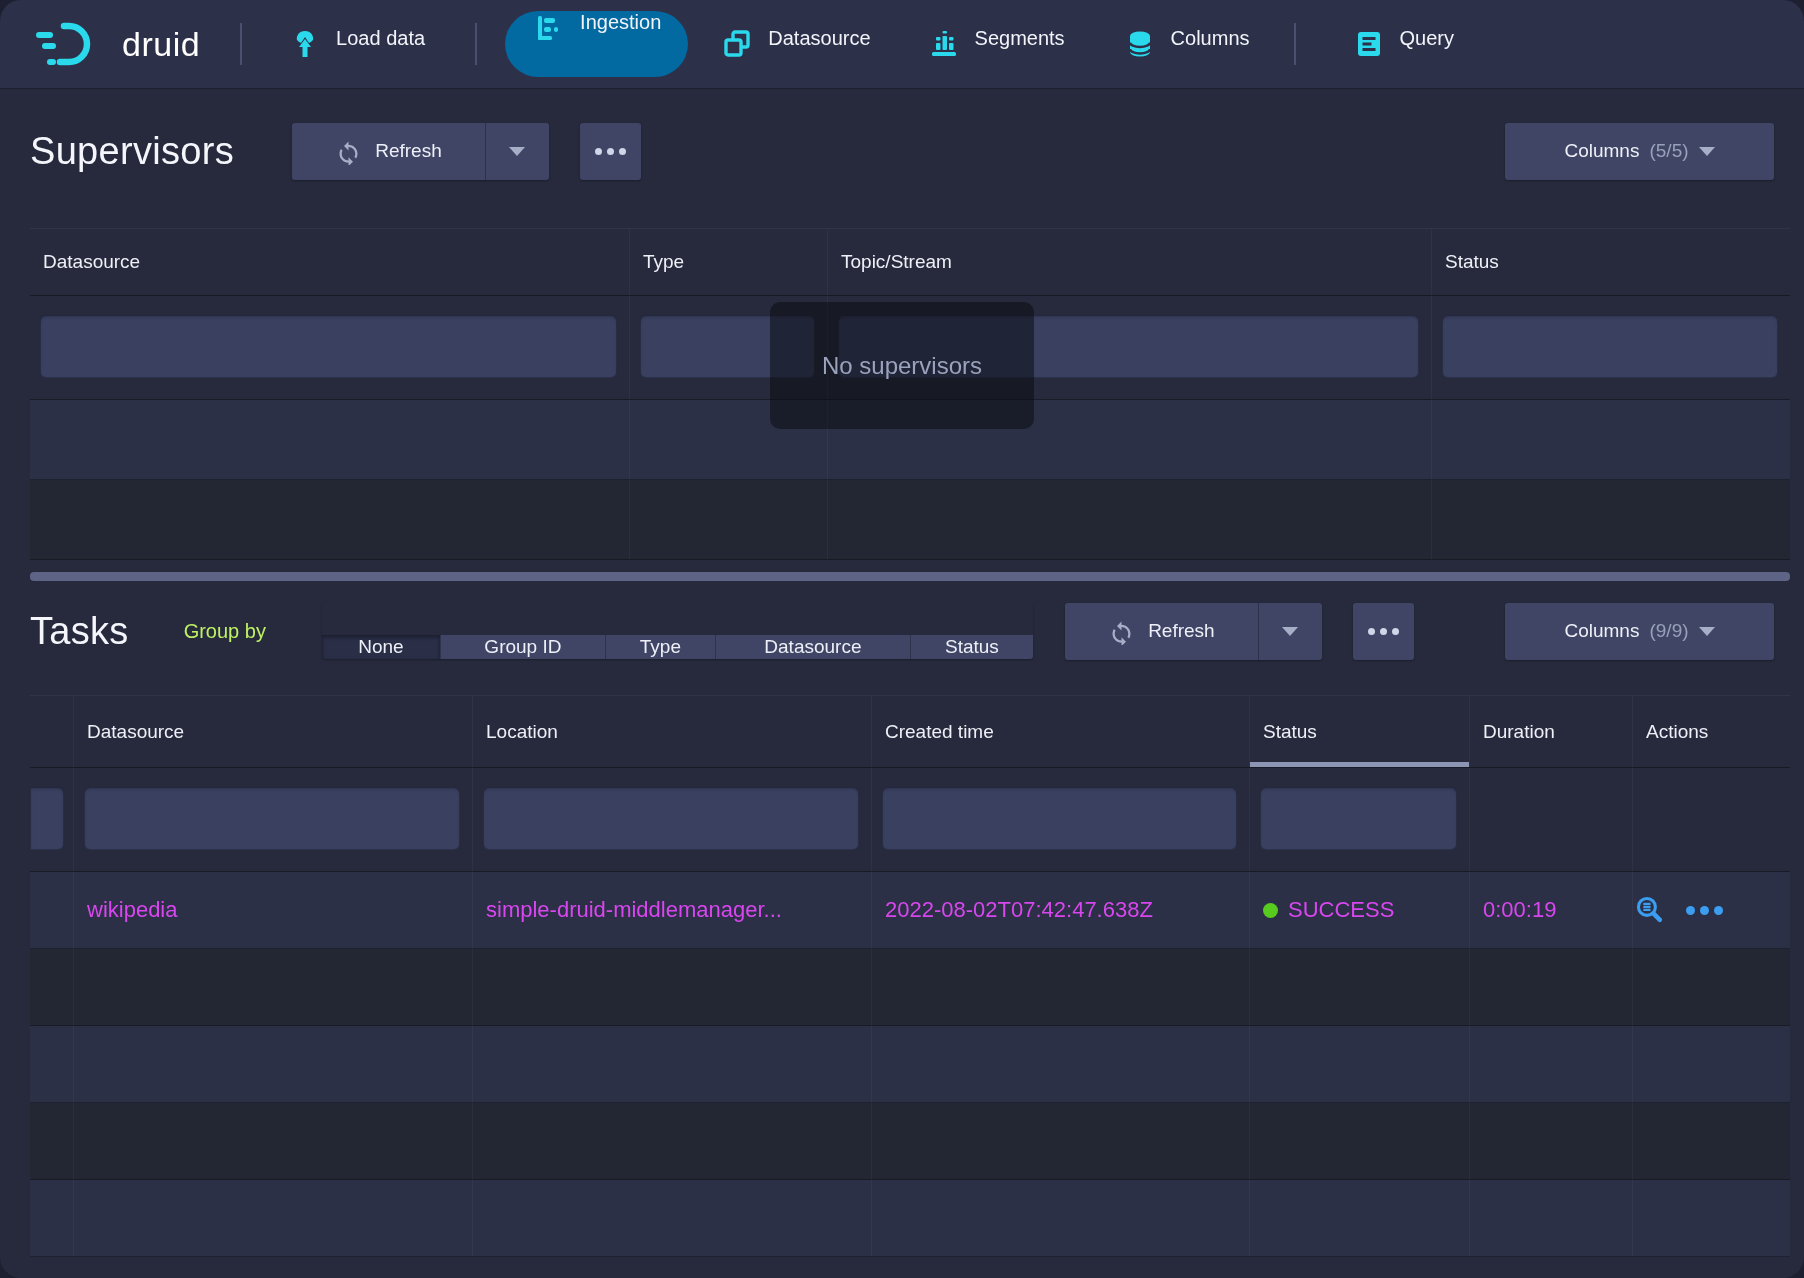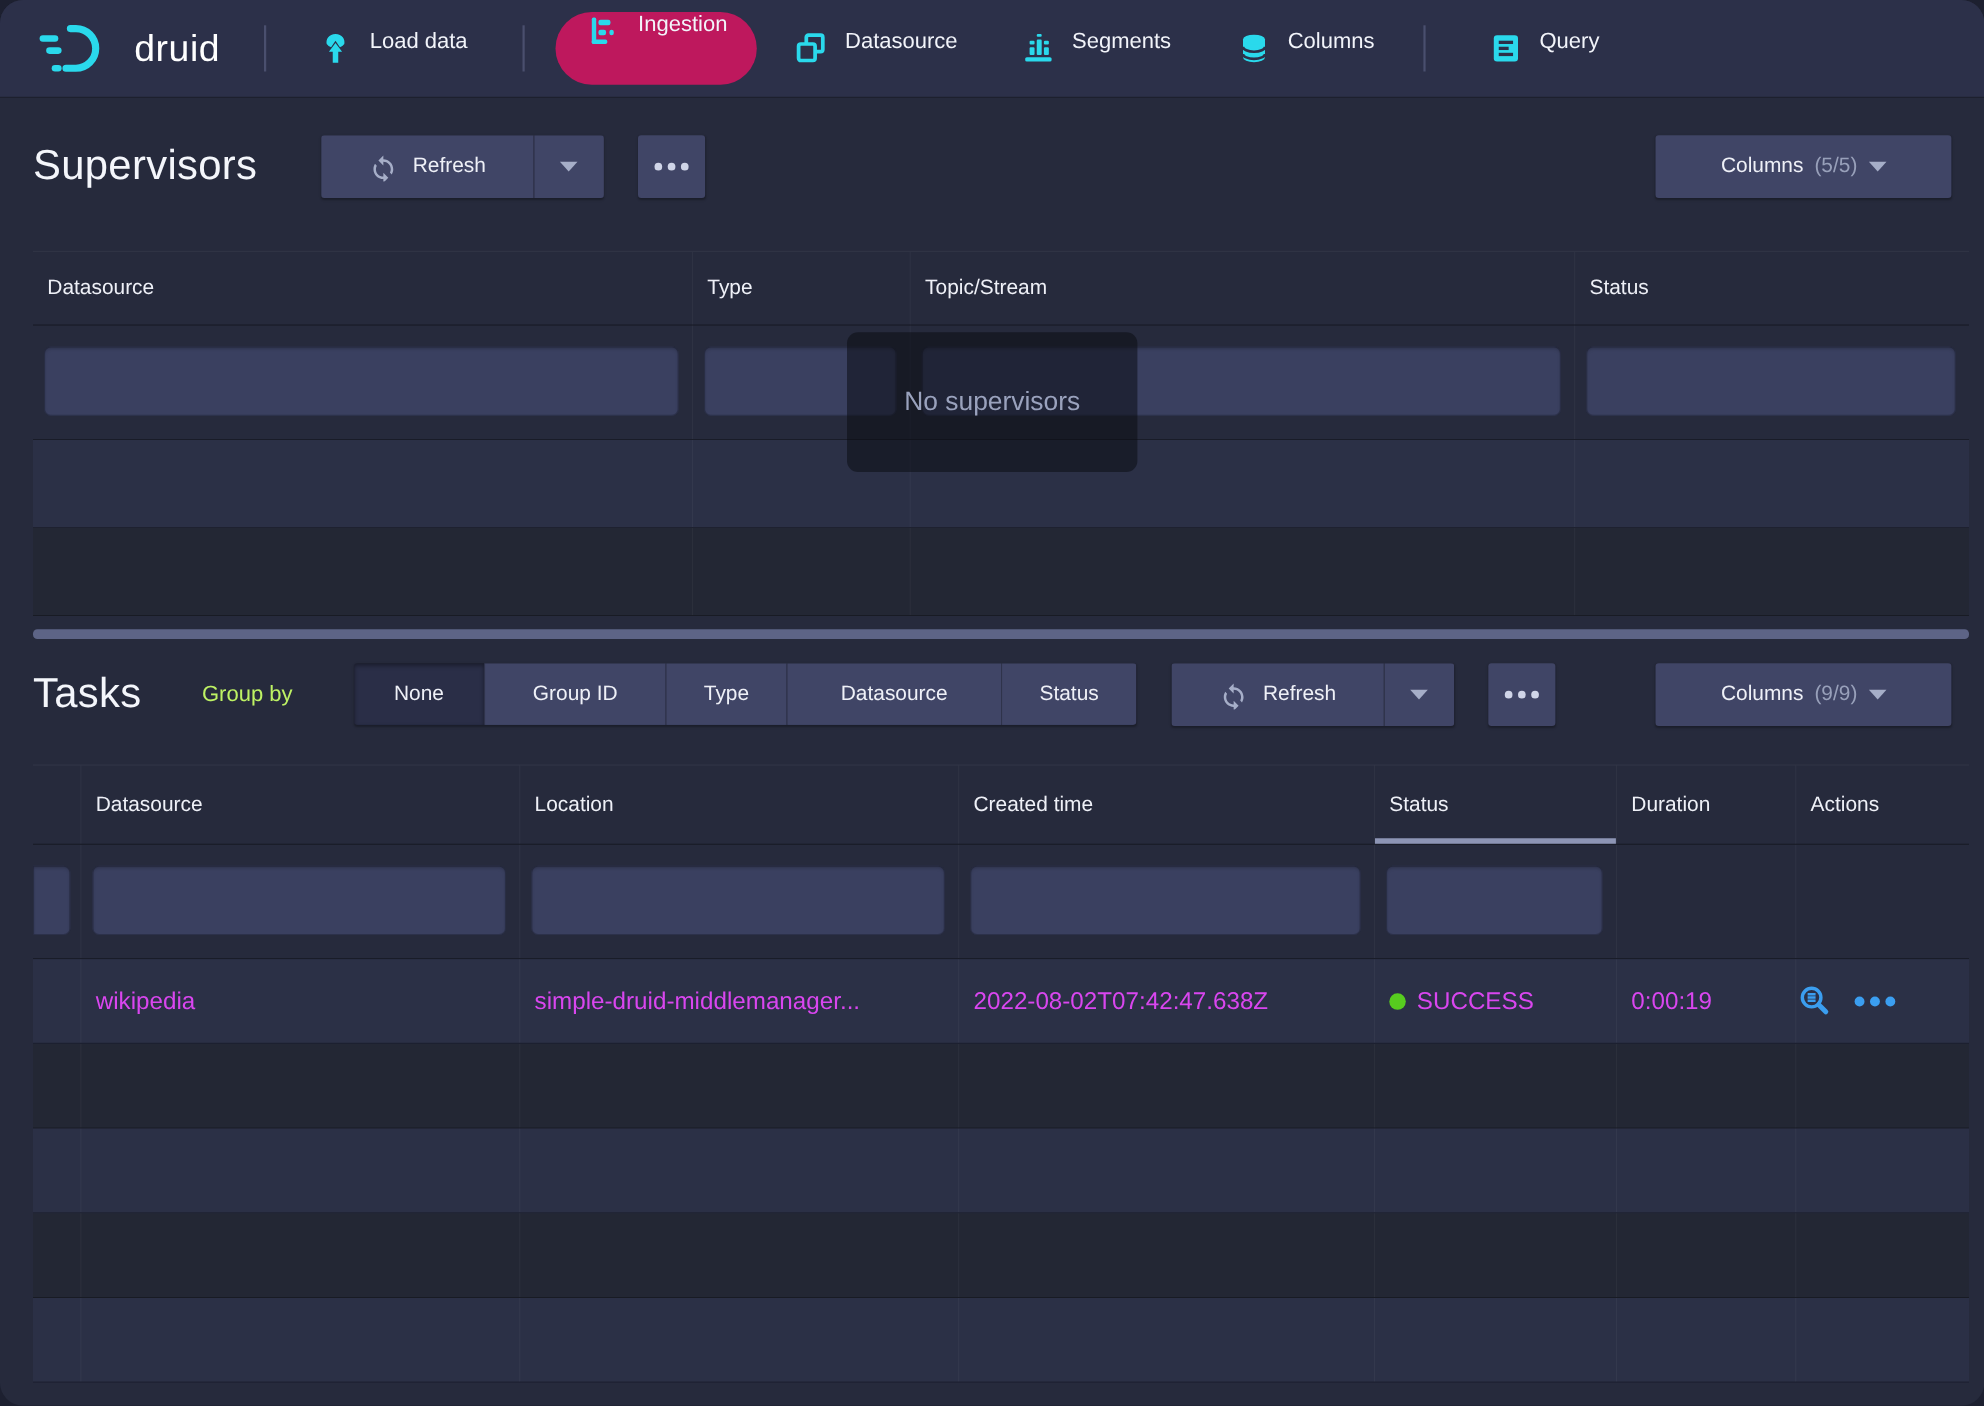--- a/index.html
+++ b/index.html
@@ -10,21 +10,21 @@
   .navbar{position:absolute;top:0;left:0;right:0;height:88px;background:#2c3049;
           display:flex;align-items:center;box-shadow:0 1px 0 rgba(0,0,0,0.25);}
   .brand{display:flex;align-items:center;gap:14px;margin-left:34px;cursor:pointer;}
   .brand-name{font-size:34px;color:#ffffff;letter-spacing:0.5px;}
   .nav-sep{width:2px;height:42px;background:#4a4f6e;}
   .sep1{margin-left:40px;} .sep2{margin-left:50px;} .sep3{margin-left:44px;}
   .nav-item{display:flex;gap:14px;font-size:20px;color:#f2f4fa;
             cursor:pointer;white-space:nowrap;}
   .ni-load{margin-left:46px;} .ni-ds{margin-left:32px;} .ni-seg{margin-left:56px;}
   .ni-srv{margin-left:58px;} .ni-query{margin-left:56px;}
-  .nav-item.active{margin-left:28px;background:#be185d;height:66px;border-radius:33px;
+  .nav-item.active{margin-left:28px;background:#0369a1;height:66px;border-radius:33px;
                    padding:0 27px;}
   .nav-icon{display:flex;align-items:center;justify-content:center;width:34px;height:34px;}
 
   
   .toolbar{position:absolute;left:30px;right:30px;height:58px;display:flex;align-items:center;}
   .tb-sup{top:122px;} .tb-tasks{top:602px;}
   .page-title{font-size:38px;font-weight:400;color:#f4f6fb;letter-spacing:0.3px;}
   .split-btn{display:flex;height:57px;border-radius:3px;overflow:hidden;
              box-shadow:0 1px 2px rgba(0,0,0,0.3);}
   .ml-refresh-sup{margin-left:58px;} .ml-refresh-tasks{margin-left:32px;}
@@ -36,21 +36,21 @@
   .btn-more{width:61px;height:57px;margin-left:31px;border-radius:3px;gap:5px;
             box-shadow:0 1px 2px rgba(0,0,0,0.3);}
   .btn-columns{width:269px;height:57px;margin-left:auto;border-radius:3px;gap:10px;
                box-shadow:0 1px 2px rgba(0,0,0,0.3);}
   .muted{color:#98a0ba;}
   .caret-down{width:0;height:0;border-left:8px solid transparent;border-right:8px solid transparent;
               border-top:9px solid #a6aec8;}
   .dot-gray{width:7px;height:7px;border-radius:50%;background:#d0d5e8;display:inline-block;}
   .groupby-label{font-size:20px;color:#bef264;margin-left:55px;}
   .btn-group{display:flex;height:56px;margin-left:56px;border-radius:3px;overflow:hidden;
-             box-shadow:0 1px 2px rgba(0,0,0,0.3);}
+             box-shadow:0 1px 2px rgba(0,0,0,0.3);align-items:flex-end;}
   .btn-group .btn{border-left:1px solid rgba(0,0,0,0.26);}
   .btn-group .btn:first-child{border-left:none;}
   .btn-group .btn.selected{background:#2a2e47;box-shadow:inset 0 2px 4px rgba(0,0,0,0.4);}
   .gb-0{width:118px;} .gb-1{width:165px;} .gb-2{width:110px;} .gb-3{width:195px;} .gb-4{width:123px;}
 
   
   .table{position:absolute;left:30px;width:1760px;}
   .sup-table{top:228px;} .task-table{top:695px;}
   .grid{display:grid;}
   .sup-grid{grid-template-columns:600px 198px 604px 358px;}

